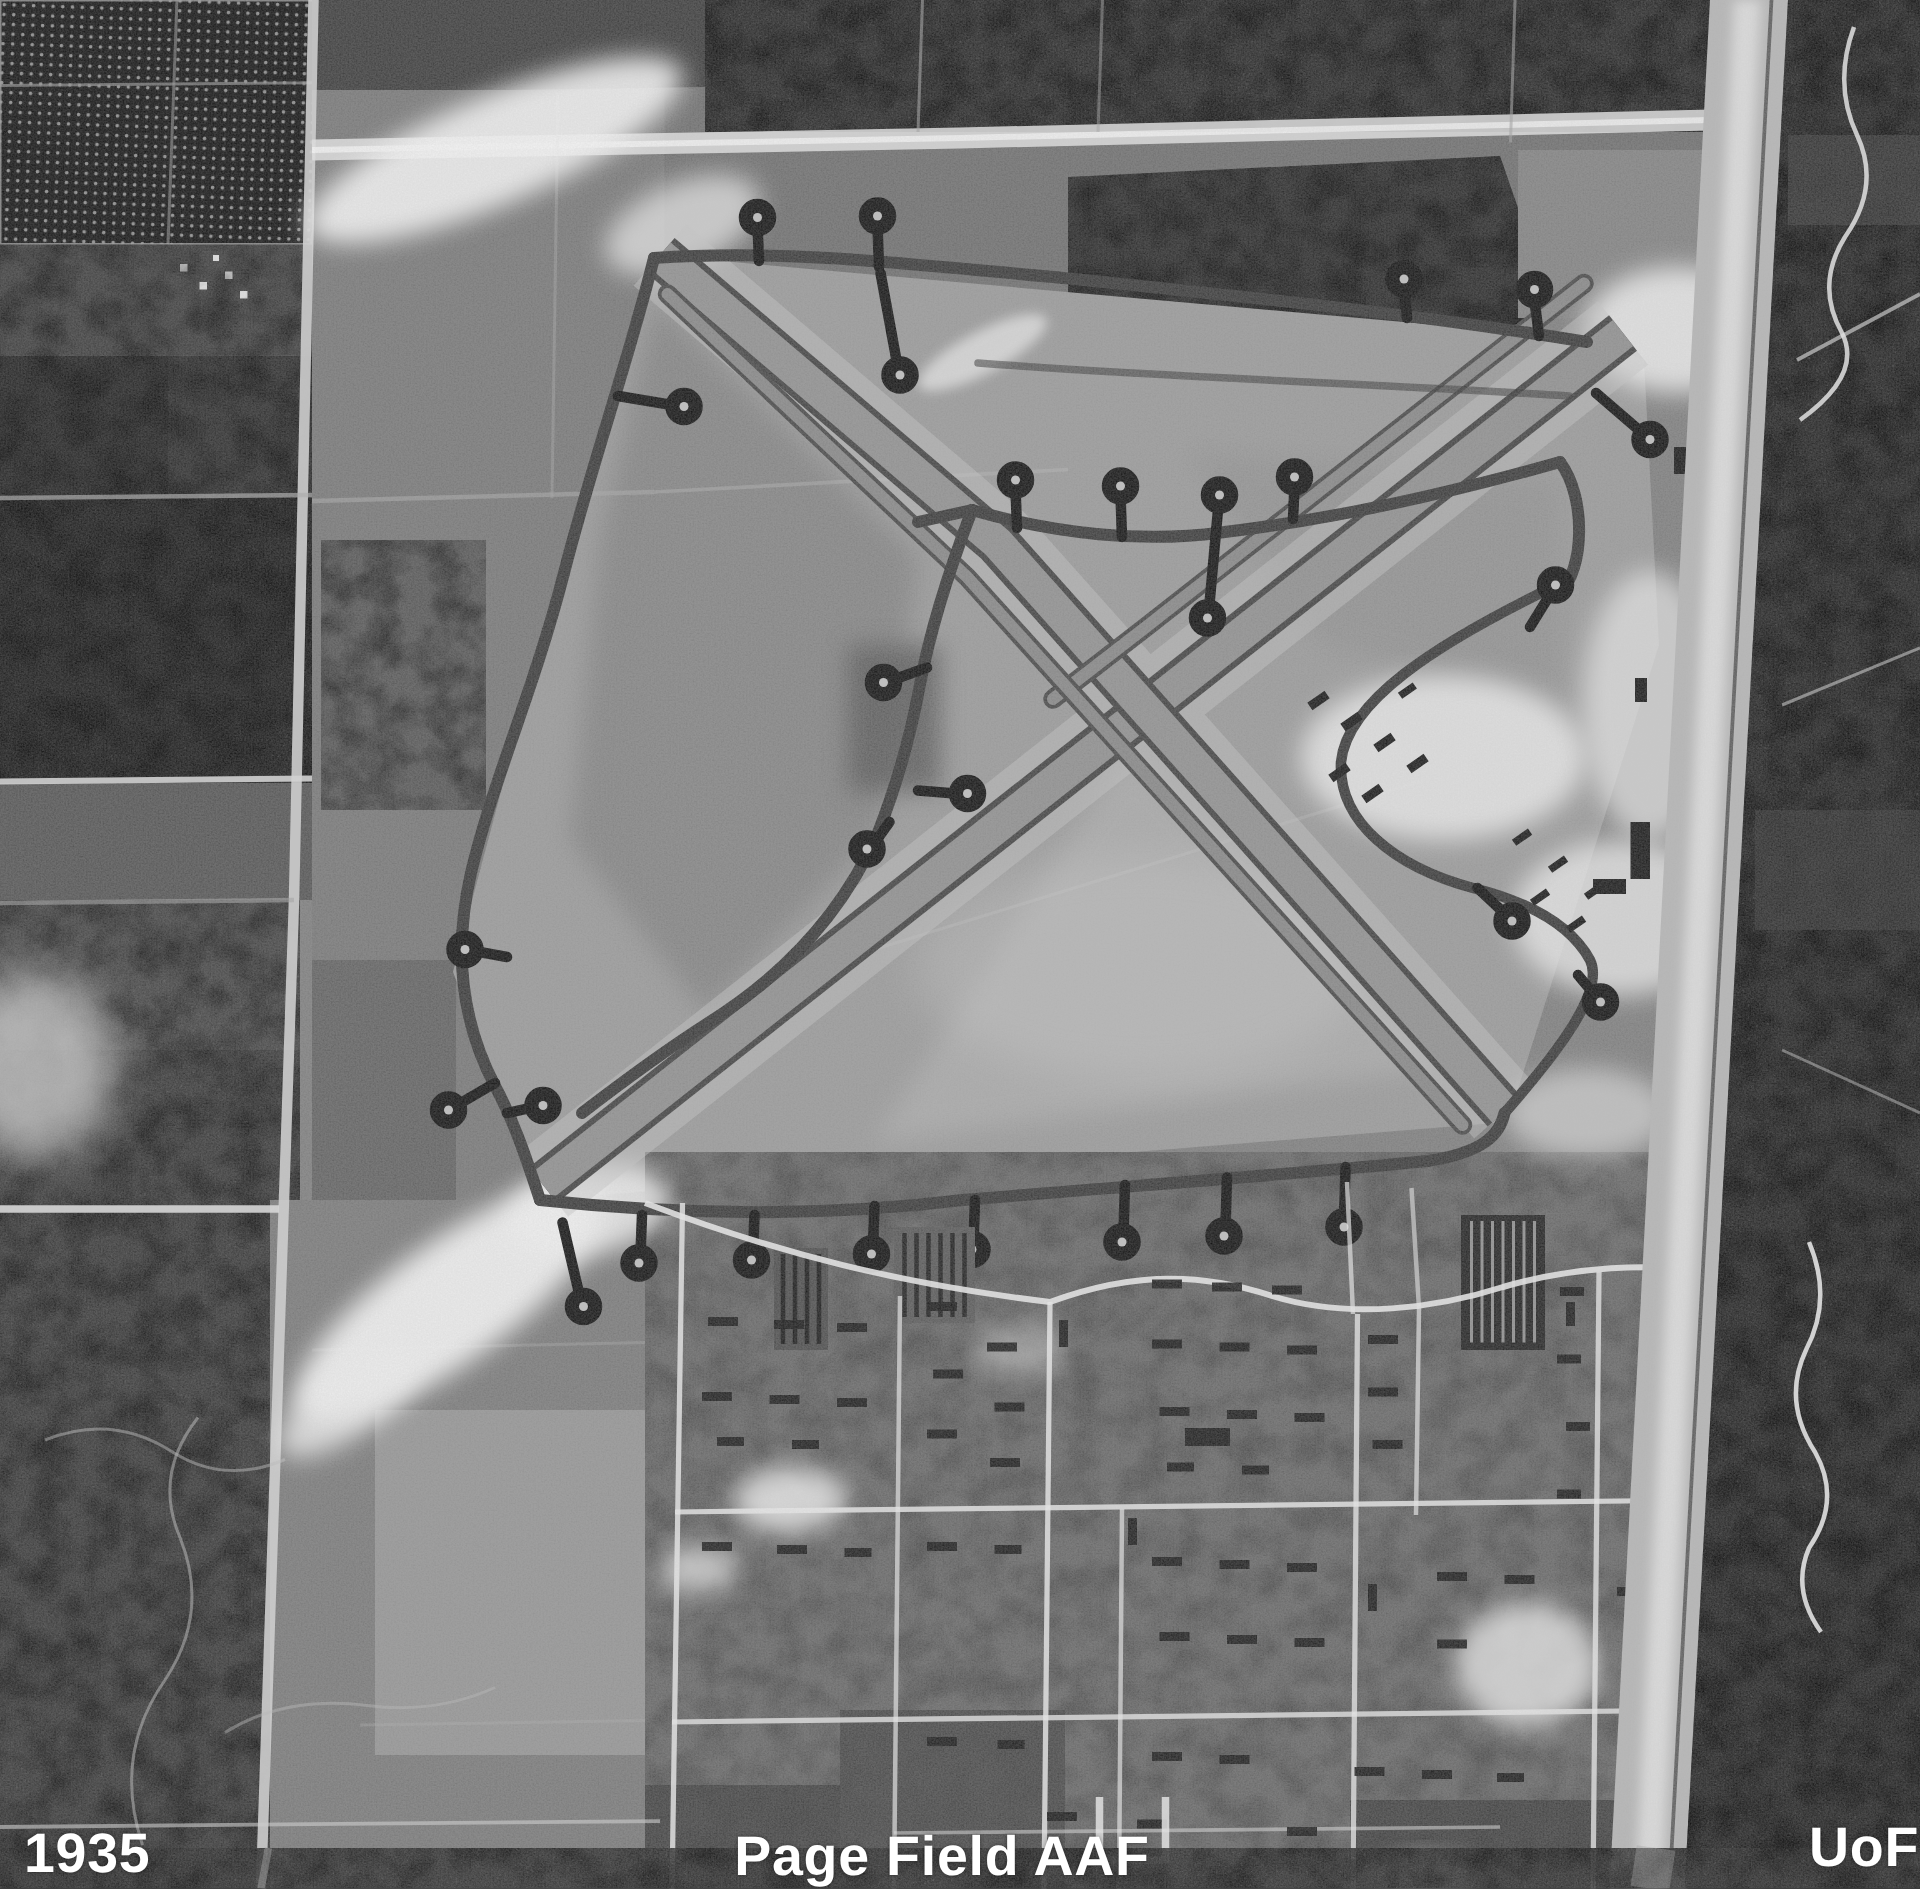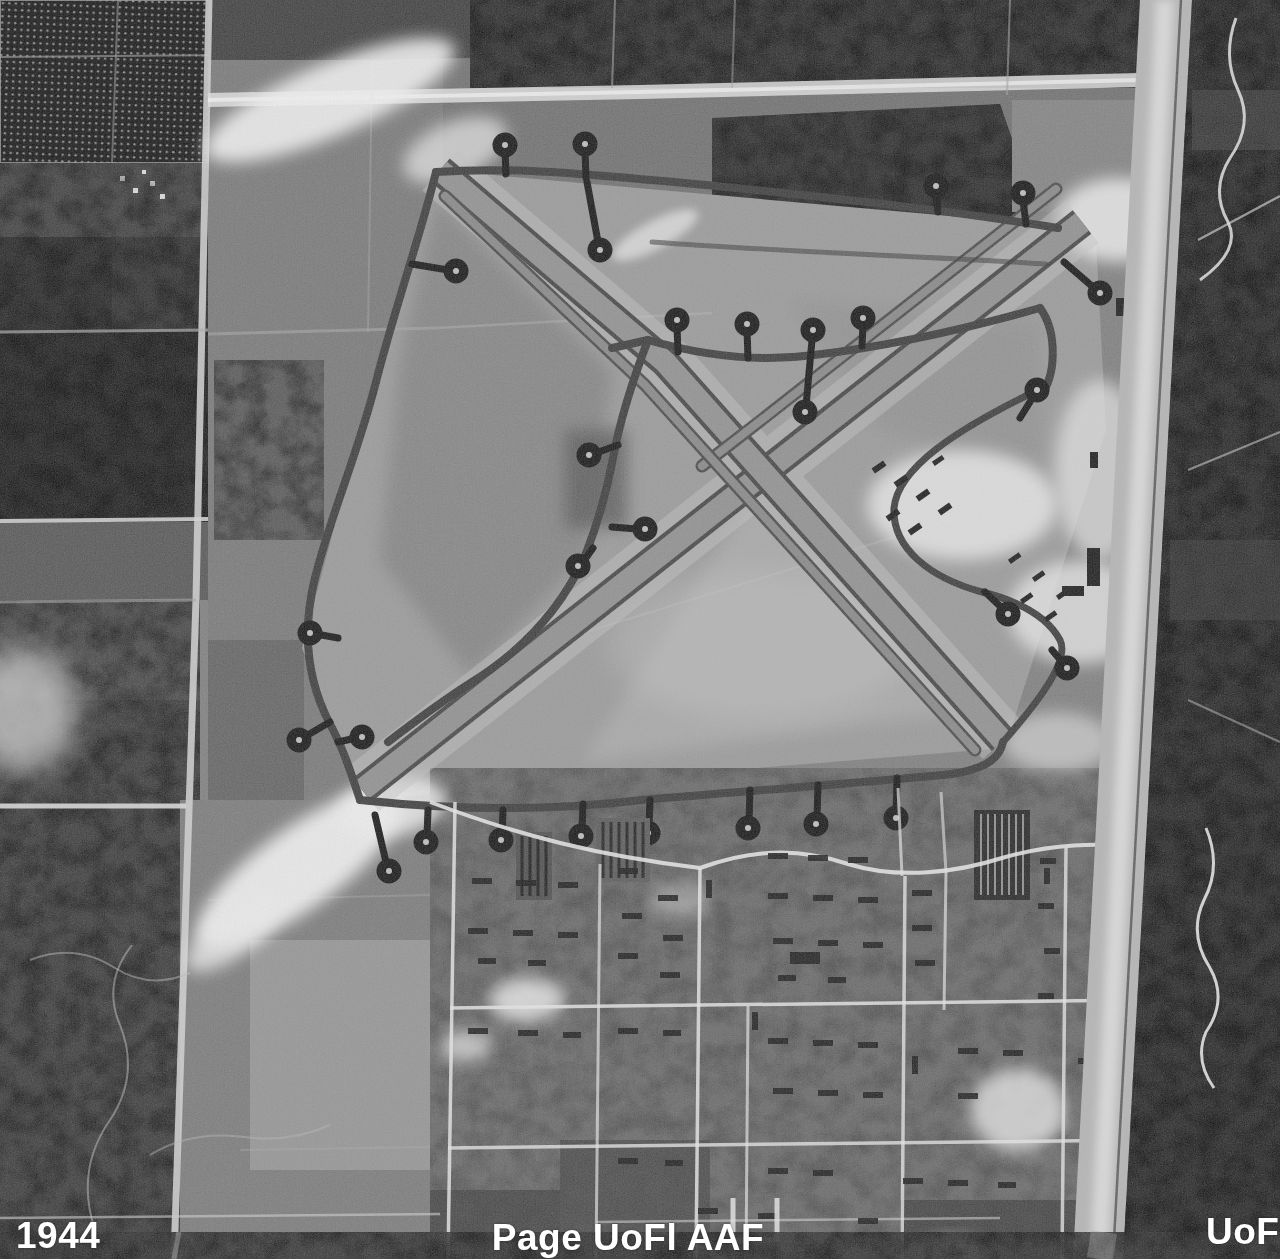--- a/index.html
+++ b/index.html
@@ -514,16 +514,16 @@
     <rect x="0" y="1232" width="1280" height="27" fill="#303030" opacity=".9"></rect>
     <rect x="0" y="1232" width="1280" height="27" fill="#000" filter="url(#mottleF)" opacity=".5"></rect>
     <rect x="0" y="1232" width="1280" height="27" fill="#fff" filter="url(#speckF)" opacity=".3"></rect>
     <line x1="179" y1="1232" x2="174" y2="1259" stroke="#9a9a9a" stroke-width="5" opacity=".5"></line>
     <line x1="1104" y1="1232" x2="1100" y2="1259" stroke="#a0a0a0" stroke-width="26" opacity=".4"></line>
   </g>
 
   <rect x="0" y="0" width="1280" height="1259" fill="#ffffff" filter="url(#grainF)" opacity=".22"></rect>
 </svg>
 
-<div id="year" class="ov">1944</div>
-<div id="site" class="ov">Page UoFl AAF</div>
+<div id="year" class="ov">1935</div>
+<div id="site" class="ov">Page Field AAF</div>
 <div id="credit" class="ov">UoFl</div>
 </div>
 
 </body></html>

